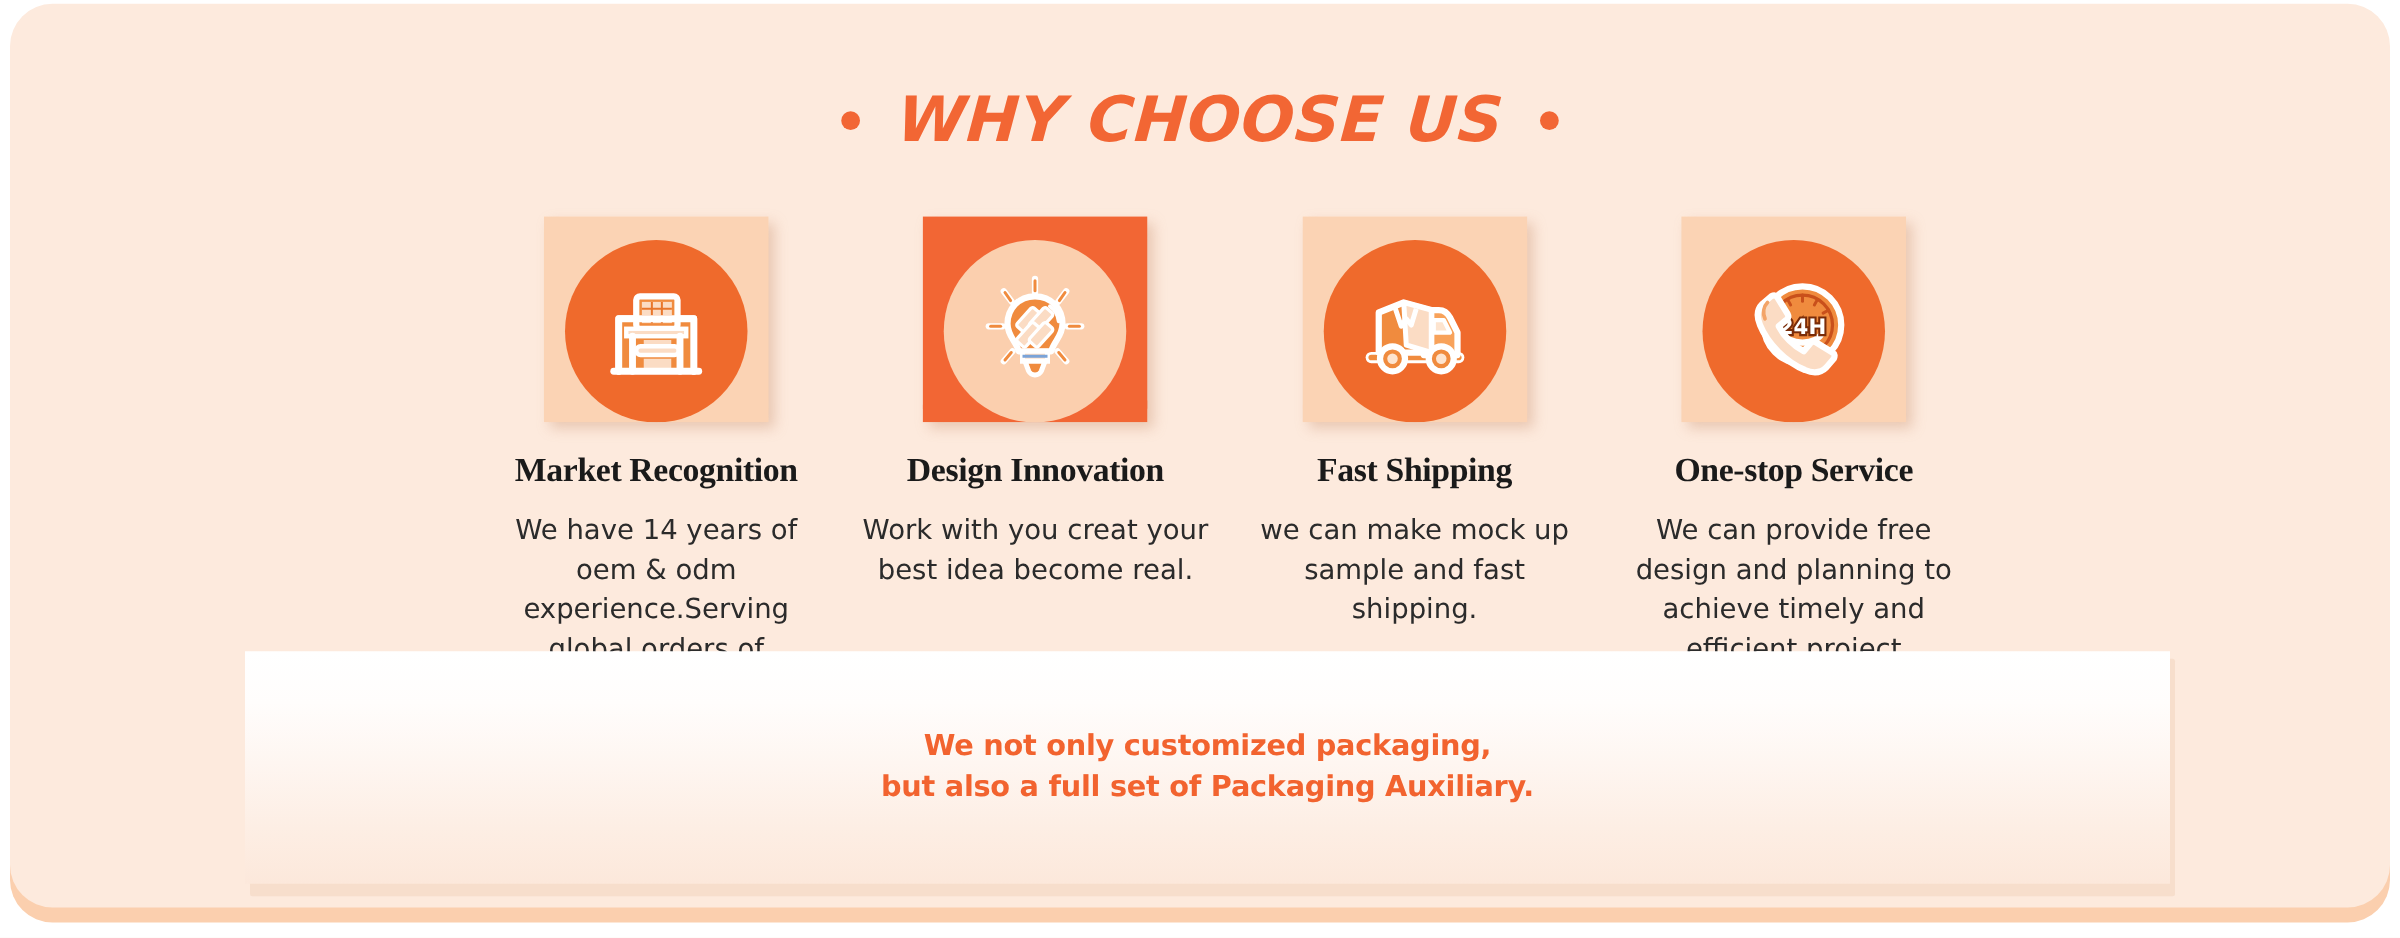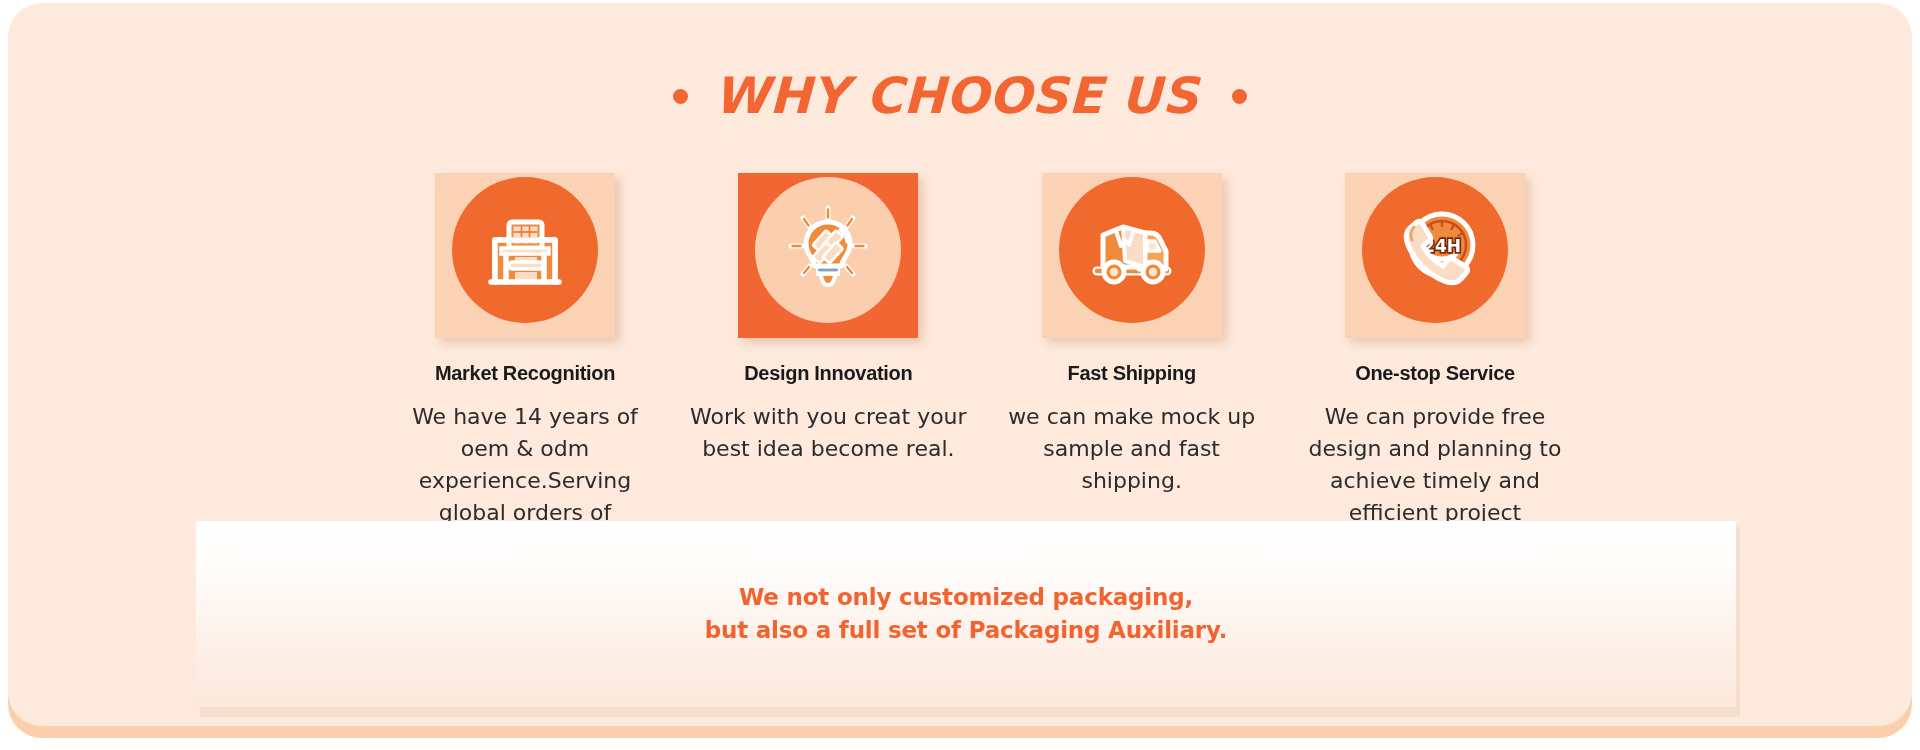--- a/index.html
+++ b/index.html
@@ -109,21 +109,21 @@
     -webkit-mask-position: 0 0, 0 100%;
     -webkit-mask-repeat: no-repeat, repeat-x;
     mask-image:
       linear-gradient(#000 0 0),
       repeating-conic-gradient(from -45deg at 50% 0,
          #000 0deg 90deg, transparent 90deg 180deg);
     mask-size: 100% calc(100% - 11px), 16px 22px;
     mask-position: 0 0, 0 100%;
     mask-repeat: no-repeat, repeat-x;
     display: flex;
-    align-items: flex-start;
+    align-items: flex-end;
     justify-content: center;
   }
 
   .stamp.light { background: #fbd3b4; }
   .stamp.dark  { background: #f26634; }
 
   .disc {
     width: 146px;
     height: 146px;
     border-radius: 50%;
@@ -132,22 +132,22 @@
     align-items: center;
     justify-content: center;
   }
   .stamp.light .disc { background: #ef6a2c; }
   .stamp.dark  .disc { background: #fbcfae; }
 
   .disc svg { display: block; }
 
   .card-title {
     margin-top: 24px;
-    font-family: Liberation Sans, sans-serif;
-    font-size: 20px;
+    font-family: Liberation Serif, serif;
+    font-size: 27px;
     font-weight: 700;
     color: #1a1a1a;
     letter-spacing: -0.3px;
     white-space: nowrap;
     line-height: 1.1;
   }
 
   .card-desc {
     margin-top: 17px;
     font-family: "DejaVu Sans", sans-serif;

